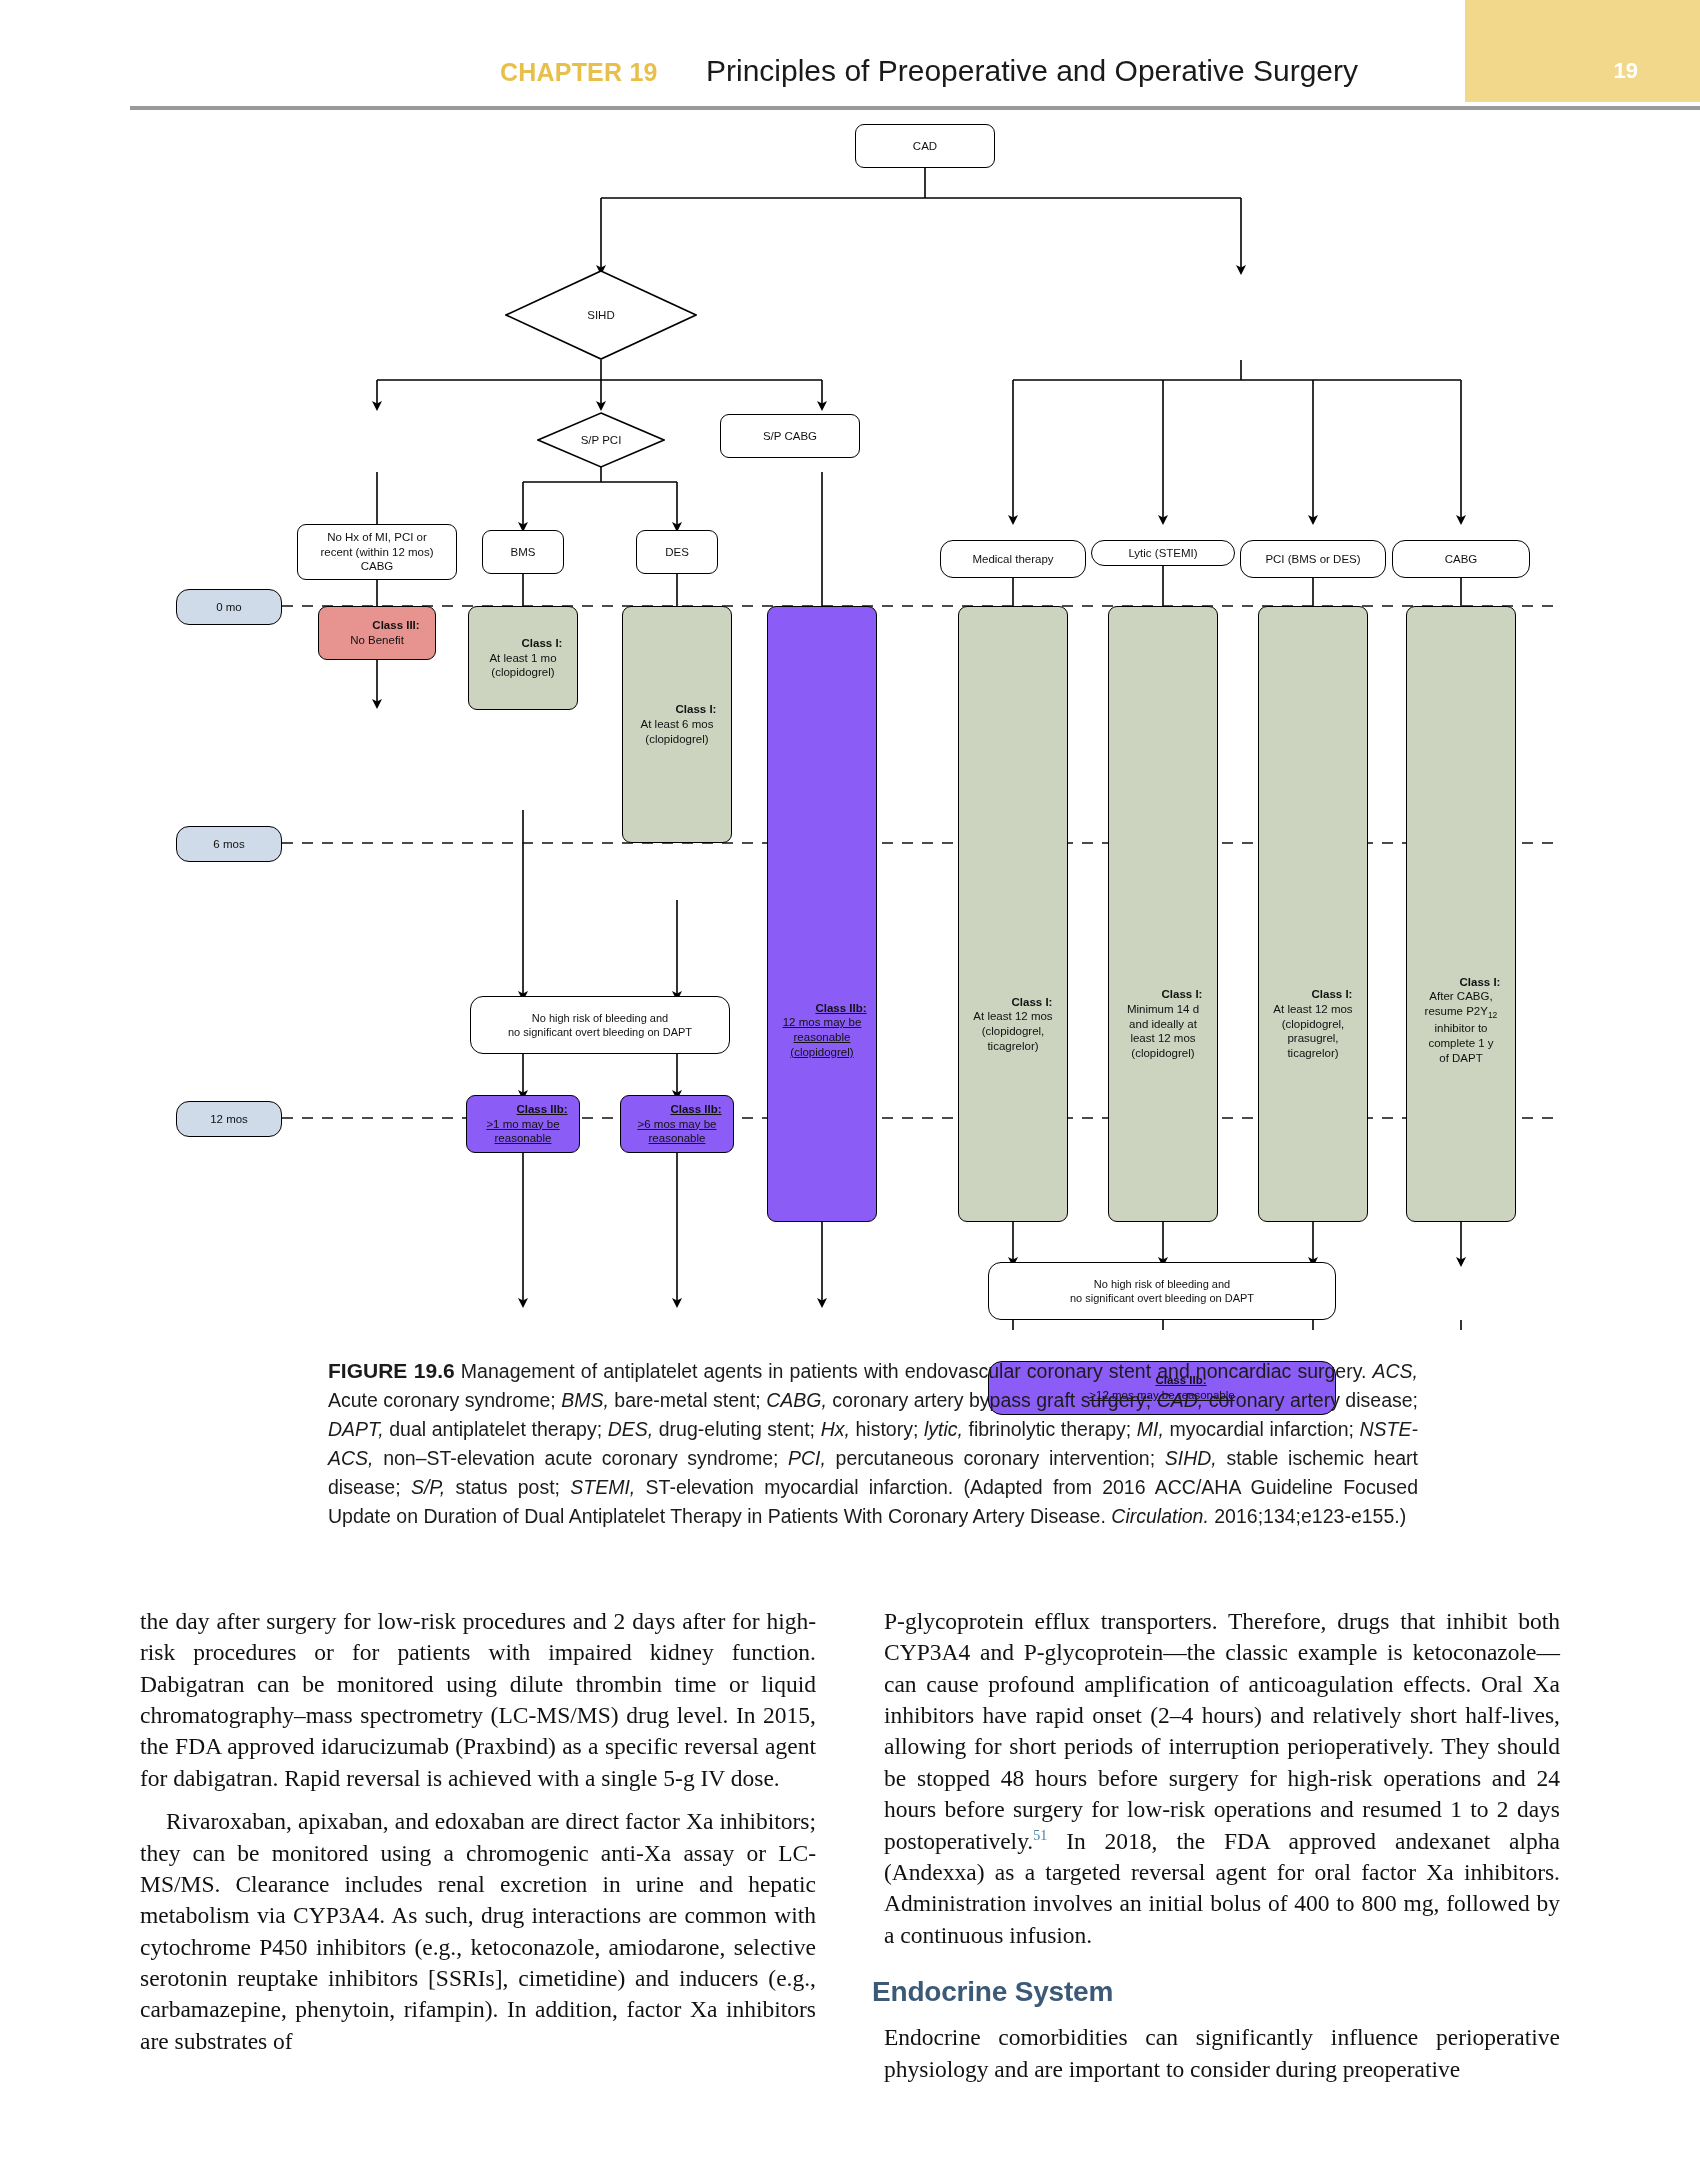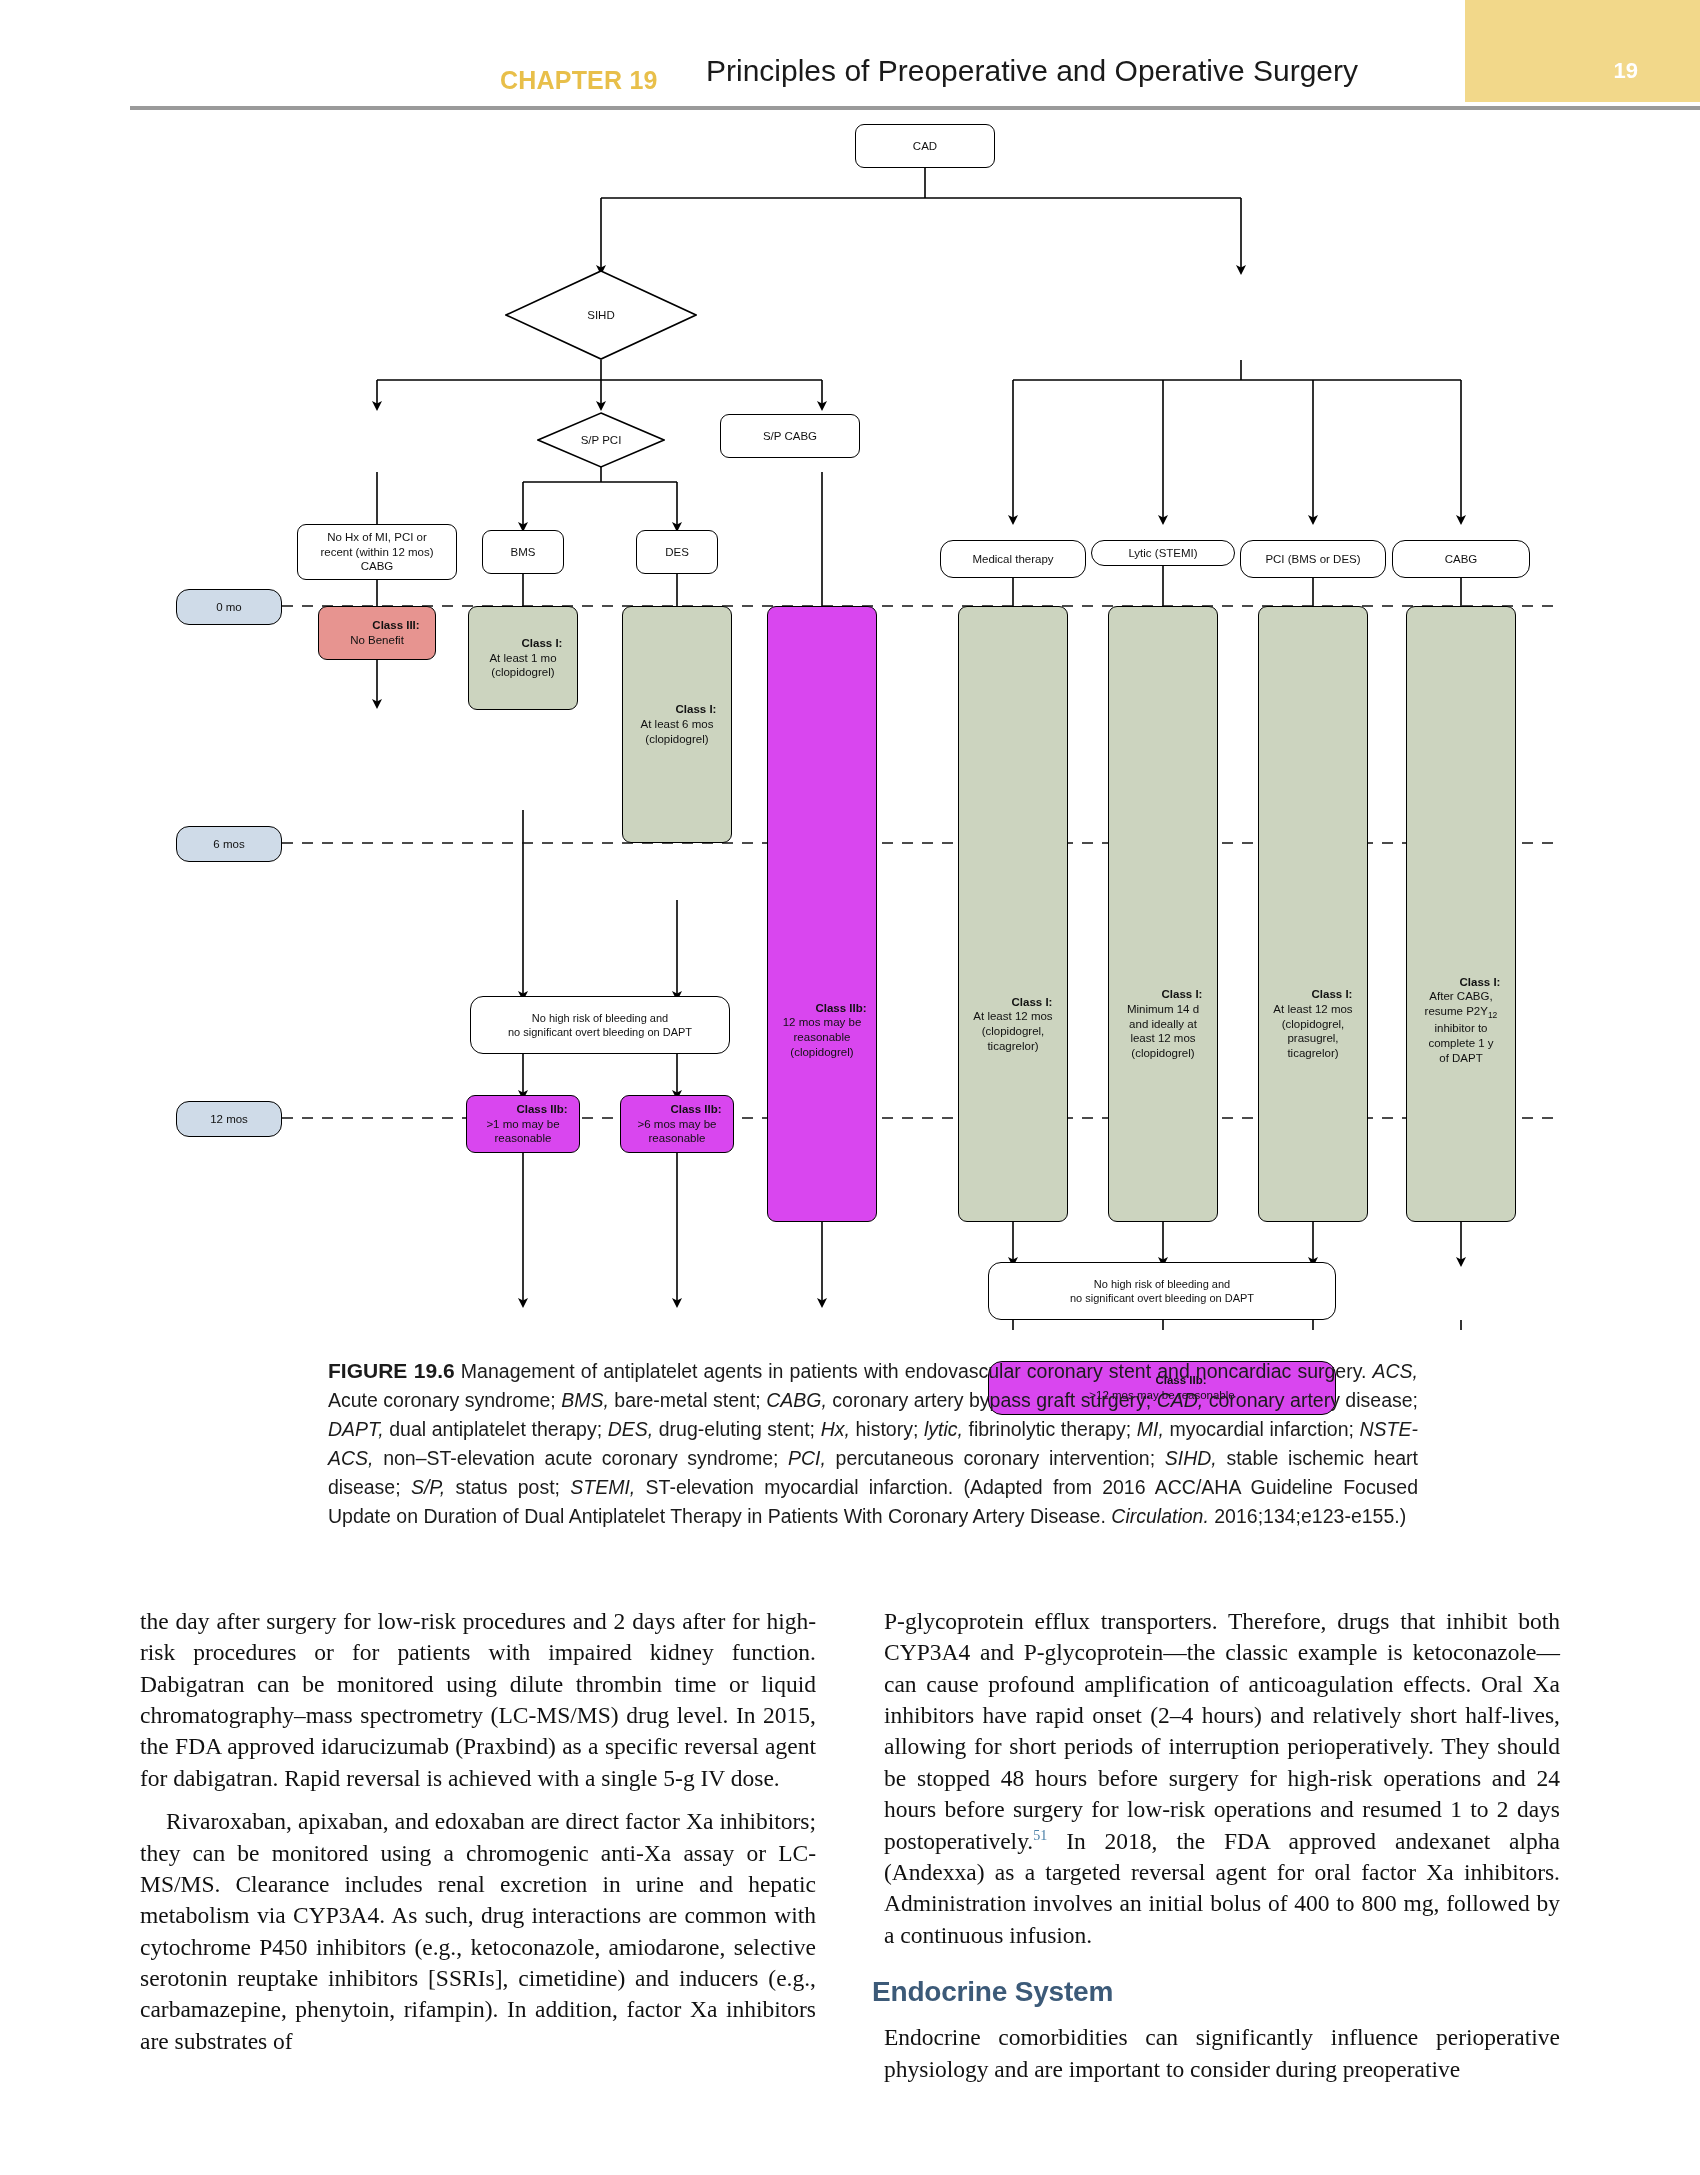--- a/index.html
+++ b/index.html
@@ -20,21 +20,20 @@
   }
   #runhead .rule {
     position:absolute; left:130px; top:106px; width:1570px; height:4px;
     background:#9a9a9a;
   }
   #runhead .chapno {
     position:absolute; left:500px; top:58px;
     font-family:"Liberation Sans", sans-serif;
     font-weight:bold; font-size:25px; letter-spacing:.2px;
     color:#e8bf4a;
-    margin-top:8px;
   }
   #runhead .title {
     position:absolute; left:706px; top:54px;
     font-family:"Liberation Sans", sans-serif;
     font-size:30px; color:#1a1a1a;
   }
   #runhead .pageno {
     position:absolute; right:62px; top:58px;
     font-family:"Liberation Sans", sans-serif;
     font-weight:bold; font-size:22px; color:#ffffff;
@@ -55,21 +54,21 @@
     color:#111;
     display:flex; align-items:center; justify-content:center;
     text-align:center;
     line-height:1.28;
     padding:2px 4px;
   }
   .node.rnd   { border-radius:9px; }
   .node.pill  { border-radius:13px; }
   .node.bar   { border-radius:14px; }
   .node.green { background:#ccd4bf; }
-  .node.yellow{ background:#d946ef; }
+  .node.yellow{ background:#8b5cf6;text-decoration:underline; }
   .node.red   { background:#e79490; }
   .node.blue  { background:#cfdbe8; }
 
   .node b { font-weight:bold;margin-left:38px; }
   .node .sub { font-size:8.5px; vertical-align:sub;text-align:center; }
 
   .diamond {
     position:absolute;
     font-family:"Liberation Sans", sans-serif;
     font-size:11.5px; color:#111;

